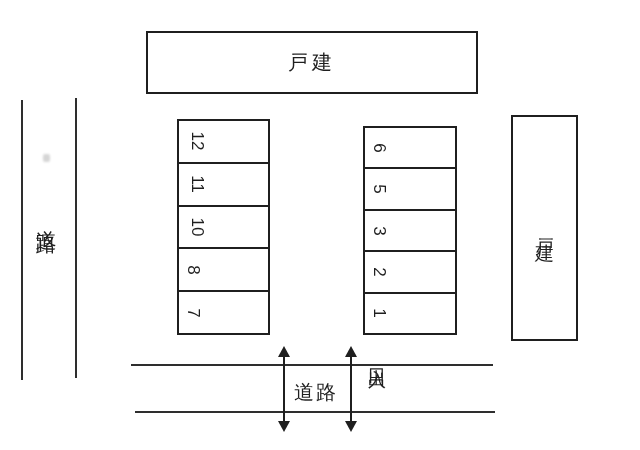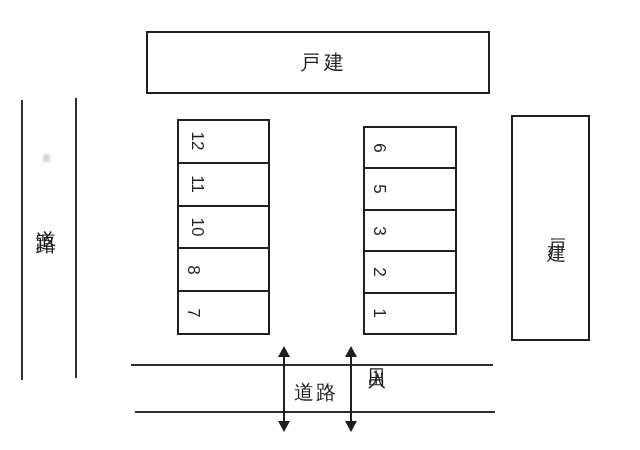--- a/index.html
+++ b/index.html
@@ -7,21 +7,21 @@
     position:relative;
     width:640px;height:450px;
     background:#ffffff;
     font-family:"Liberation Sans","DejaVu Sans",sans-serif;
     color:#1f1f1f;
     overflow:hidden;
   }
   .abs{position:absolute;}
 
   
-  .bld{border:2px solid #1f1f1f;background:#ffffff;display:flex;align-items:center;justify-content:center;padding-left:12px;}
+  .bld{border:2px solid #1f1f1f;background:#ffffff;display:flex;align-items:center;justify-content:center;}
   .bld-top{left:146px;top:31px;width:328px;height:59px;}
   .bld-top .lbl{font-size:20px;letter-spacing:4px;font-weight:500;}
   .bld-right{left:511px;top:115px;width:63px;height:222px;}
   .bld-right .lbl{writing-mode:vertical-rl;text-orientation:upright;font-size:19px;letter-spacing:5px;font-weight:500;}
 
   
   .vline{width:2px;background:#2e2e2e;}
   .left-road-label{
     left:34px;top:214px;width:26px;
     writing-mode:vertical-rl;text-orientation:upright;

